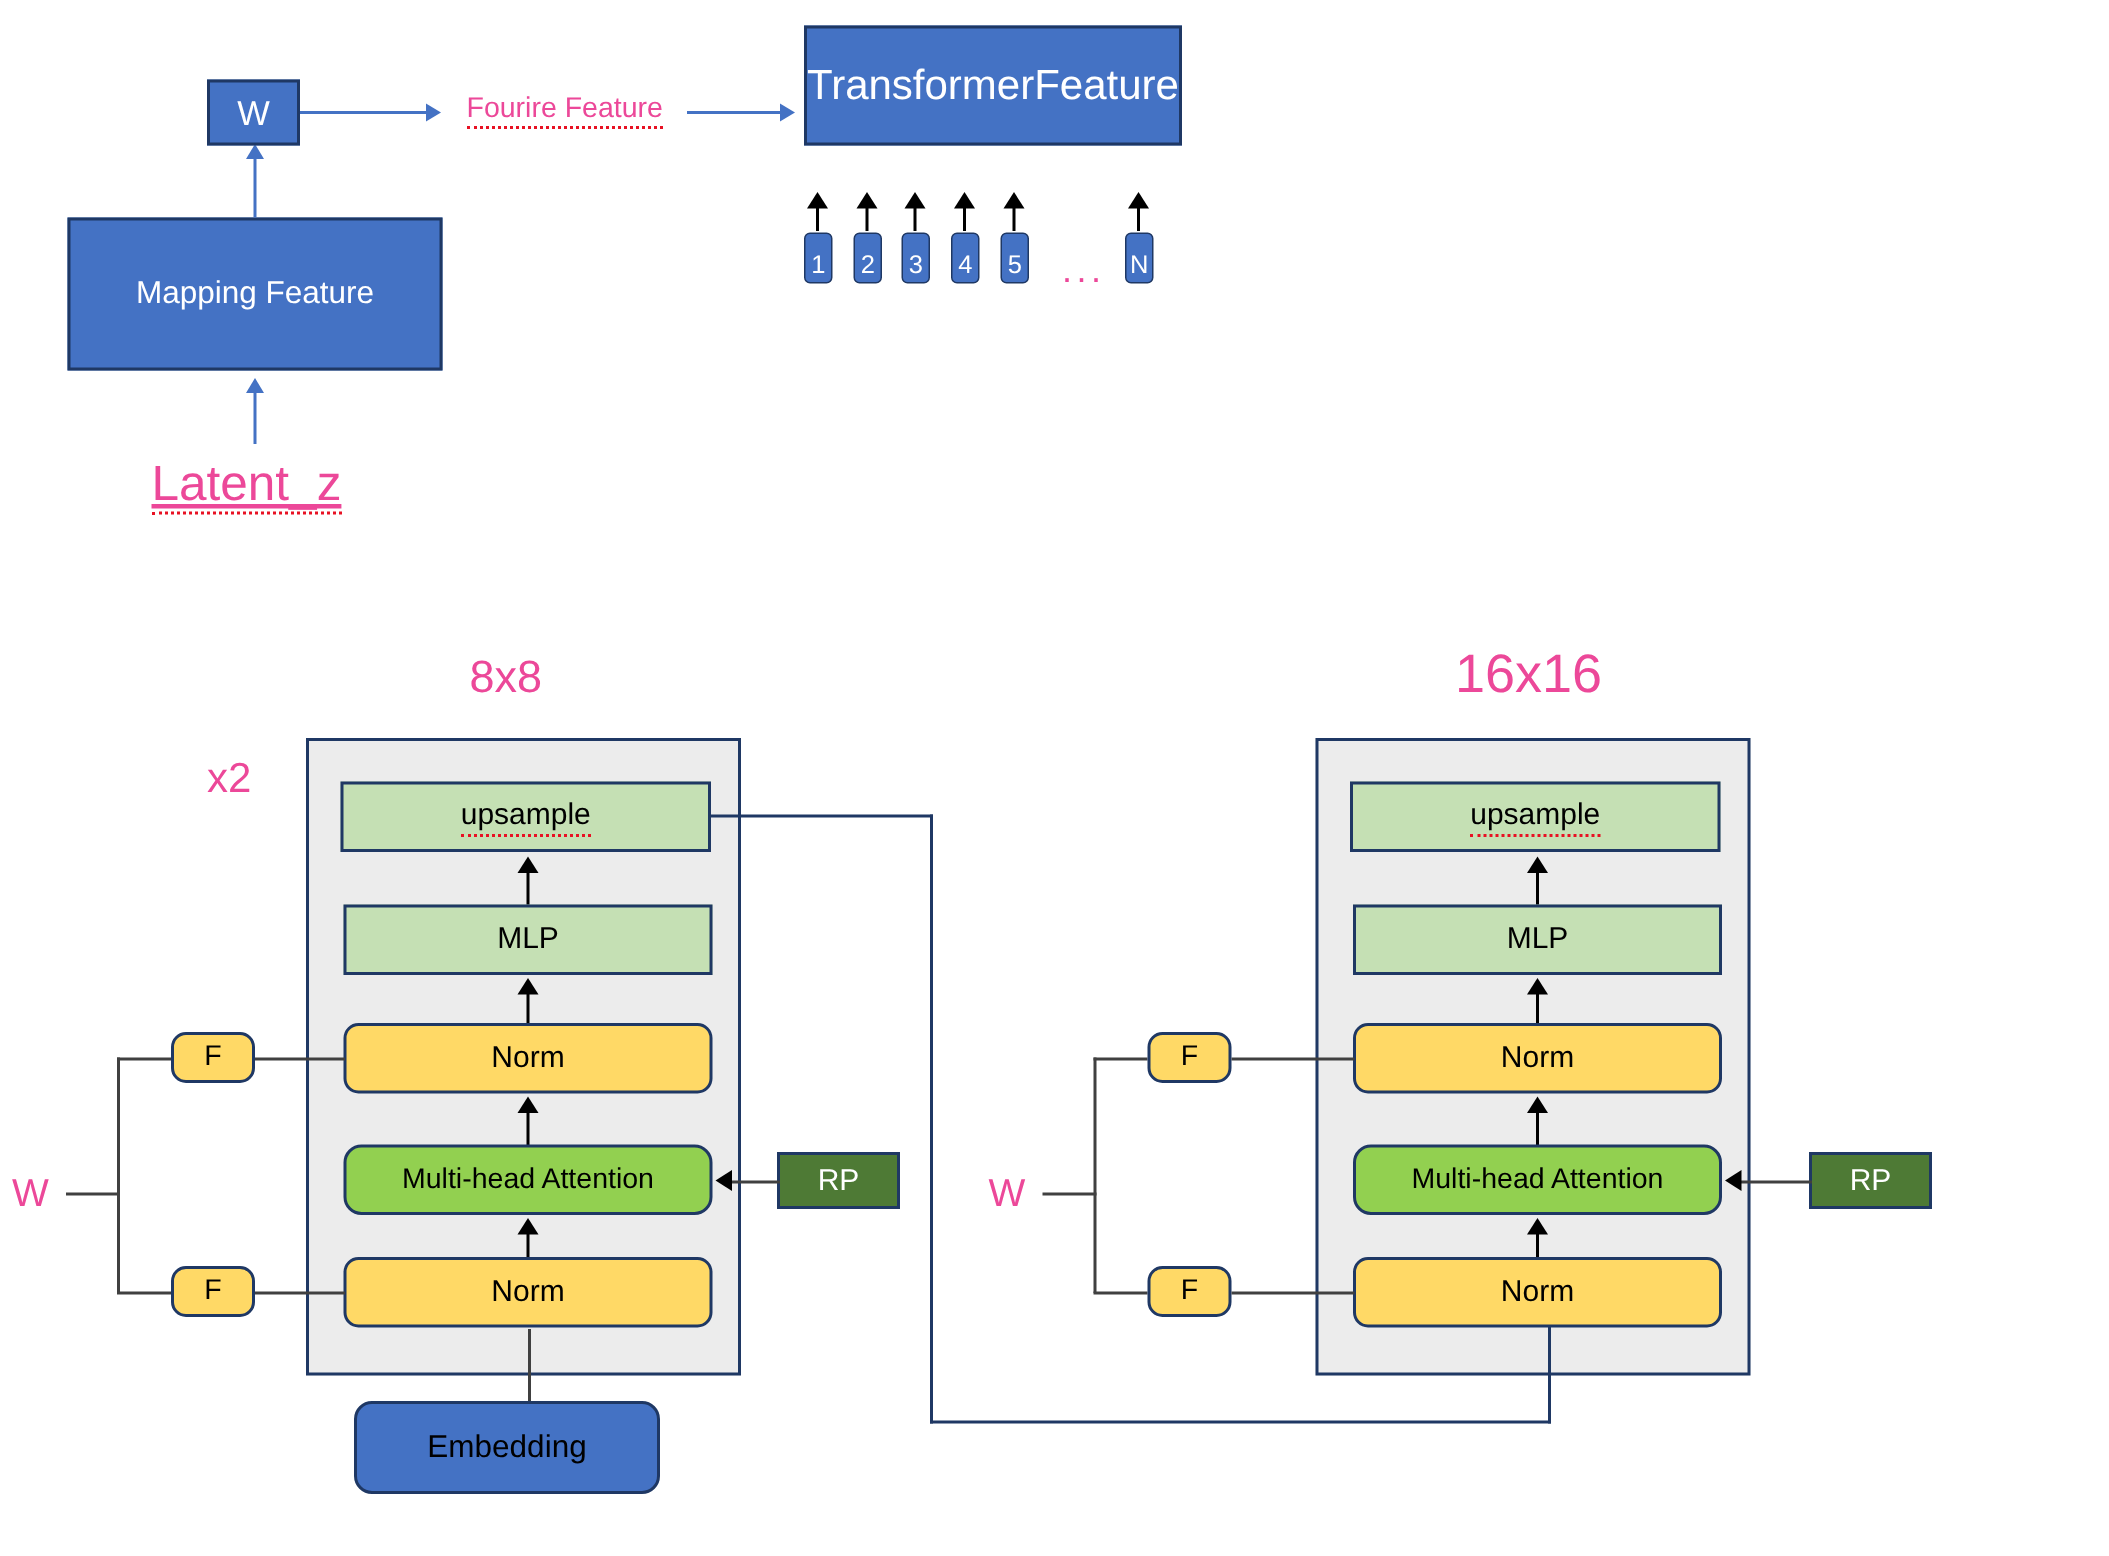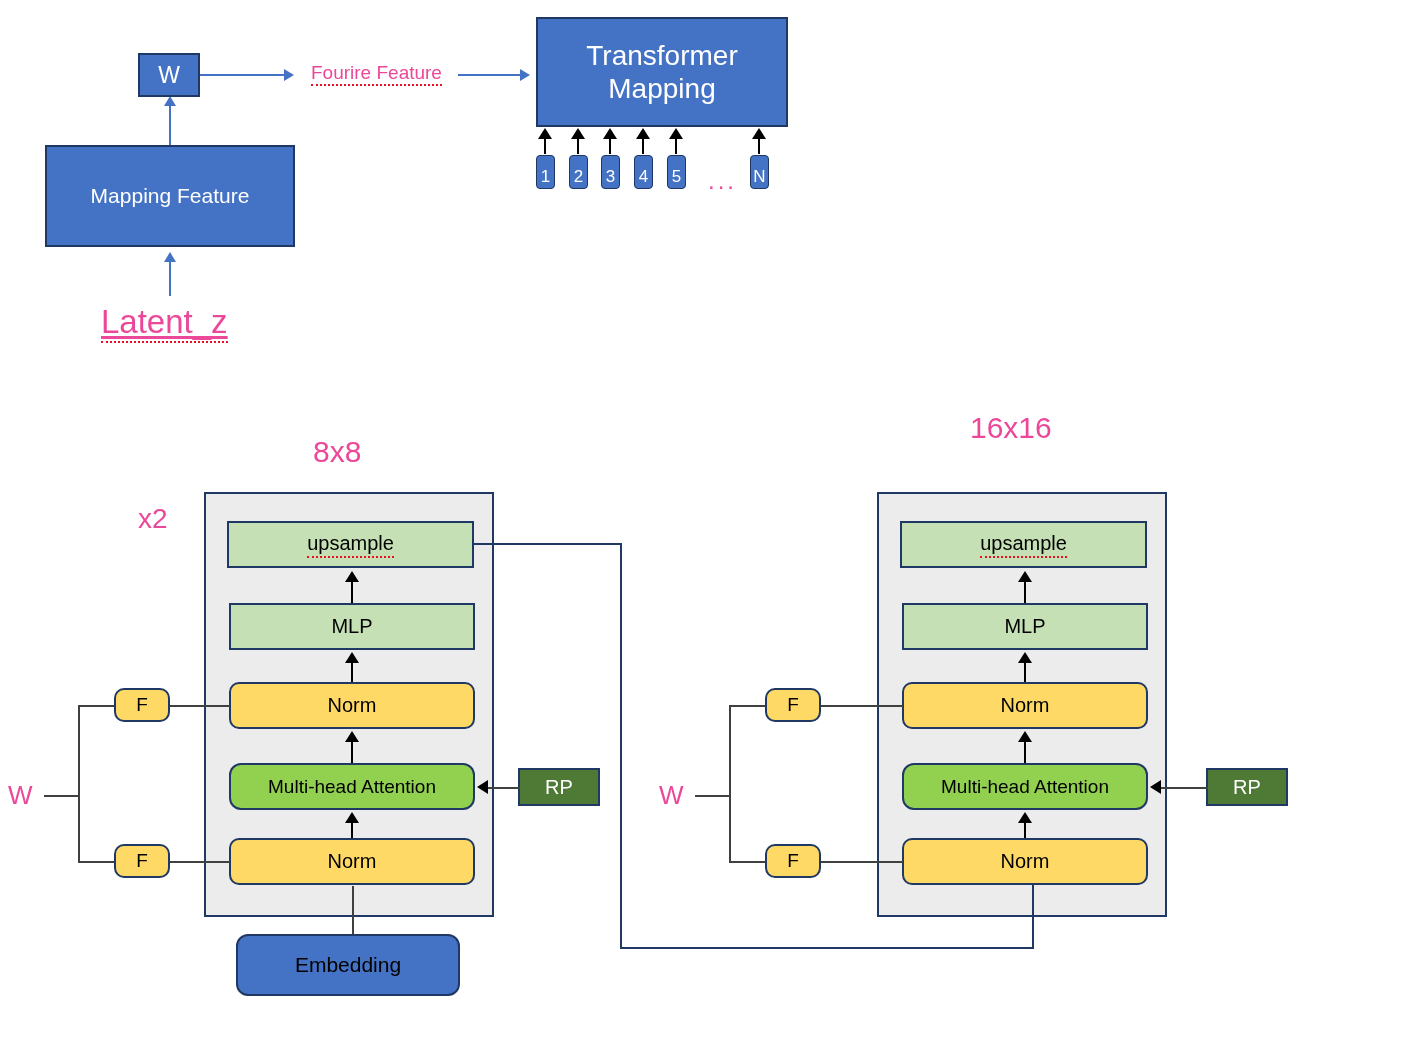--- a/index.html
+++ b/index.html
@@ -71,23 +71,23 @@
   <div class="ln ln-h ln-blue" style="left:200px;top:74px;width:84px;"></div>
   <div class="ar ar-right-blue" style="left:284px;top:69px;"></div>
 
   <div class="lbl" style="left:311px;top:62px;font-size:19px;">
     <span class="squig">Fourire Feature</span>
   </div>
 
   <div class="ln ln-h ln-blue" style="left:458px;top:74px;width:62px;"></div>
   <div class="ar ar-right-blue" style="left:520px;top:69px;"></div>
 
-  <div class="box blue" style="left:536px;top:17px;width:252px;height:110px;font-size:28px;flex-direction:column;line-height:1.18;">
+  <div class="box blue" style="left:536px;top:17px;width:252px;height:80px;font-size:28px;flex-direction:row;line-height:1.18;">
     <span>Transformer</span>
-    <span>Mapping</span>
+    <span>Feature</span>
   </div>
 
   <div class="ln ln-v" style="left:544px;top:138px;height:16px;background:#000;"></div>
   <div class="ar ar-up" style="left:538px;top:128px;"></div>
   <div class="box tok" style="left:536px;top:155px;width:19px;height:34px;">
     <span>1</span>
   </div>
 
   <div class="ln ln-v" style="left:577px;top:138px;height:16px;background:#000;"></div>
   <div class="ar ar-up" style="left:571px;top:128px;"></div>
@@ -160,21 +160,21 @@
 
   <div class="ln ln-v" style="left:351px;top:821px;height:24px;background:#000;"></div>
   <div class="ar ar-up" style="left:345px;top:812px;"></div>
 
   <div class="box yellow" style="left:229px;top:838px;width:246px;height:47px;font-size:20px;">
     <span>Norm</span>
   </div>
 
   <div class="ln ln-v ln-thin" style="left:352px;top:886px;height:48px;width:1.5px;"></div>
 
-  <div class="box blue-round" style="left:236px;top:934px;width:224px;height:62px;font-size:21px;">
+  <div class="box blue-round" style="left:236px;top:934px;width:204px;height:62px;font-size:21px;">
     <span>Embedding</span>
   </div>
 
   <div class="lbl" style="left:8px;top:780px;font-size:26px;">
     <span>W</span>
   </div>
 
   <div class="ln ln-h ln-thin" style="left:44px;top:795px;width:36px;height:1.5px;"></div>
   <div class="ln ln-v ln-thin" style="left:78px;top:705px;height:157px;width:1.5px;"></div>
   <div class="ln ln-h ln-thin" style="left:78px;top:705px;width:36px;height:1.5px;"></div>
@@ -189,21 +189,21 @@
 
   <div class="ln ln-h ln-thin" style="left:170px;top:705px;width:60px;height:1.5px;"></div>
   <div class="ln ln-h ln-thin" style="left:170px;top:861px;width:60px;height:1.5px;"></div>
 
   <div class="box dgreen" style="left:518px;top:768px;width:82px;height:38px;font-size:20px;">
     <span>RP</span>
   </div>
   <div class="ln ln-h ln-thin" style="left:486px;top:787px;width:34px;height:1.5px;"></div>
   <div class="ar ar-left" style="left:477px;top:780px;"></div>
 
-  <div class="lbl" style="left:970px;top:411px;font-size:30px;">
+  <div class="lbl" style="left:970px;top:428px;font-size:36px;">
     <span>16x16</span>
   </div>
 
   <div class="box grayblock" style="left:877px;top:492px;width:290px;height:425px;"></div>
 
   <div class="box lgreen" style="left:900px;top:521px;width:247px;height:47px;font-size:20px;">
     <span class="squig">upsample</span>
   </div>
 
   <div class="ln ln-v" style="left:1024px;top:580px;height:25px;background:#000;"></div>

